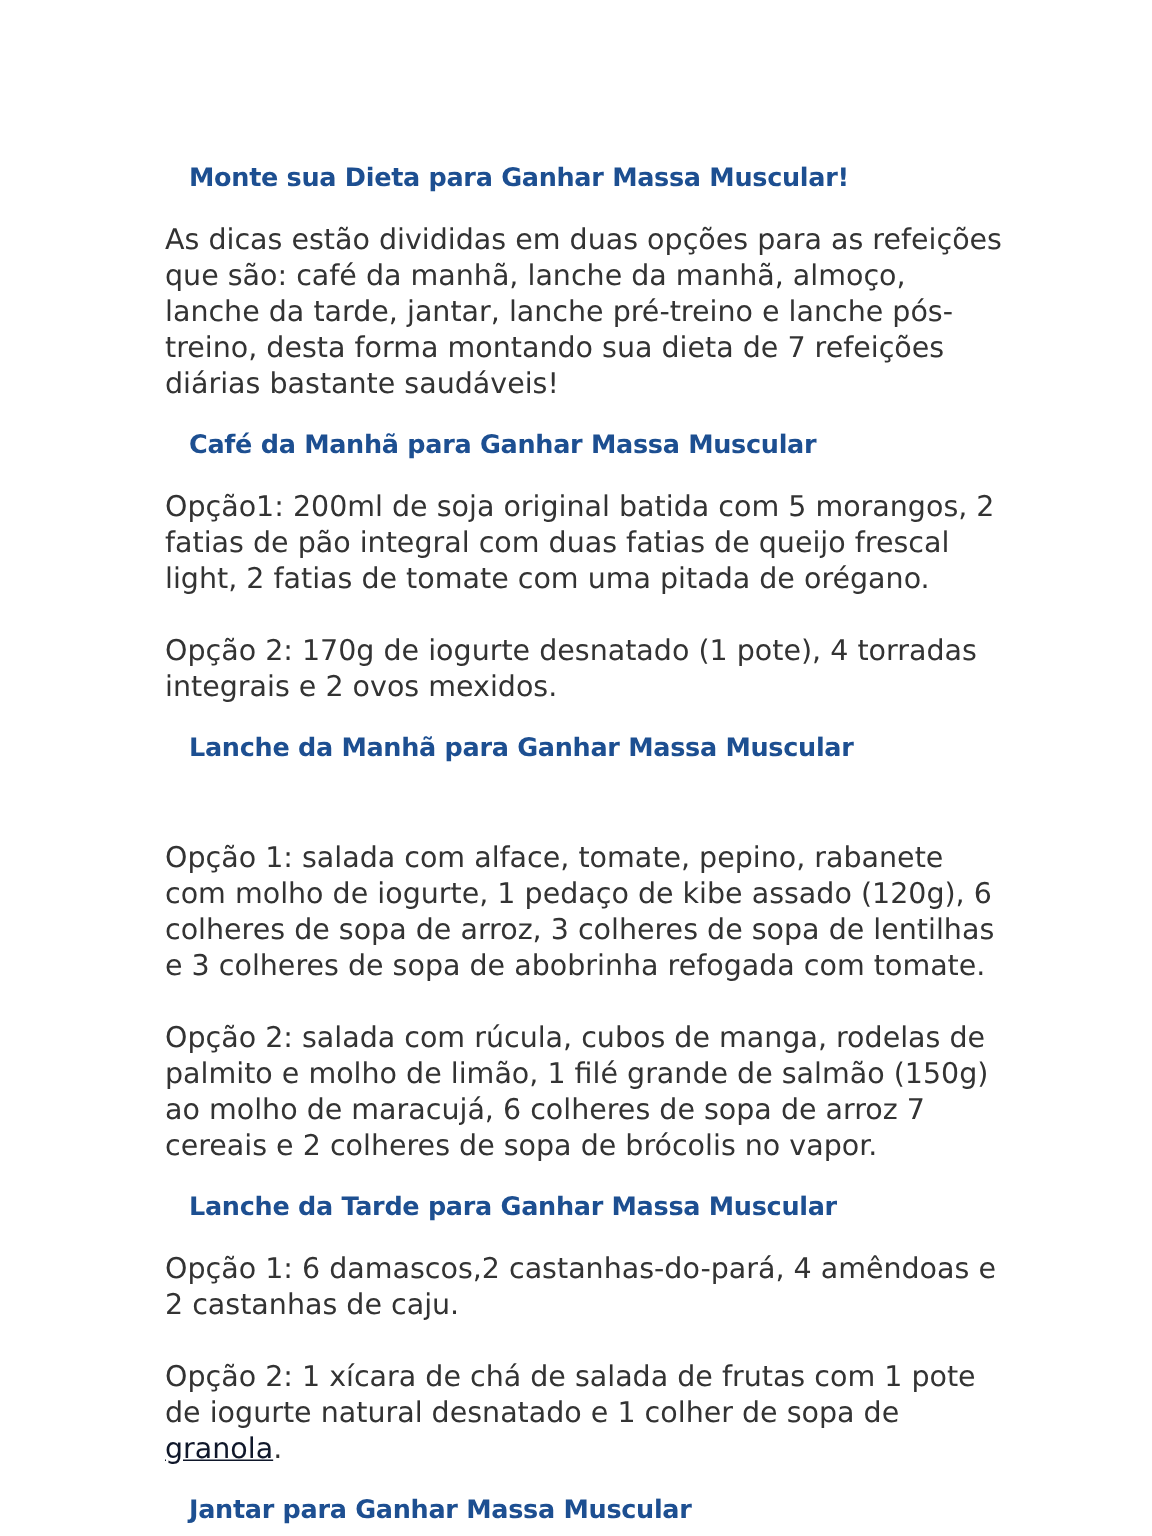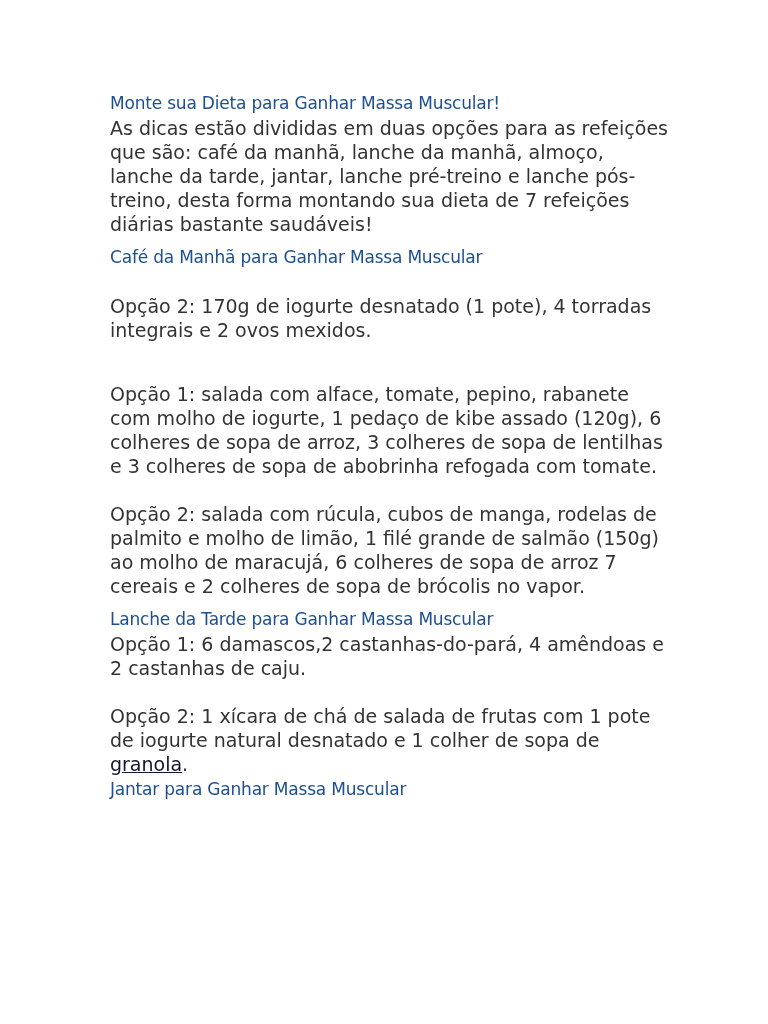--- a/index.html
+++ b/index.html
@@ -14,24 +14,24 @@
       position: relative;
     }
     .page {
       position: absolute;
       left: 110px;
       top: 90px;
       width: 560px;
     }
     .heading {
       font-family: "DejaVu Sans", sans-serif;
-      font-weight: normal;
+      font-weight: bold;
       font-size: 17px;
       color: #1d4f91;
-      margin: 0;
+      margin: 16px;
       line-height: 26px;
       letter-spacing: -0.2px;
     }
     .para {
       font-family: "DejaVu Sans", sans-serif;
       font-size: 19px;
       color: #333333;
       line-height: 24px;
       margin: 0;
     }
@@ -51,25 +51,27 @@
 
 <div class="page">
 
   <div class="section">
     <h2 class="heading">Monte sua Dieta para Ganhar Massa Muscular!</h2>
     <p class="para">As dicas estão divididas em duas opções para as refeições que são: café da manhã, lanche da manhã, almoço, lanche da tarde, jantar, lanche pré-treino e lanche pós-treino, desta forma montando sua dieta de 7 refeições diárias bastante saudáveis!</p>
   </div>
 
   <div class="section">
     <h2 class="heading">Café da Manhã para Ganhar Massa Muscular</h2>
+    <p class="para">Opção1: 200ml de soja original batida com 5 morangos, 2 fatias de pão integral com duas fatias de queijo frescal light, 2 fatias de tomate com uma pitada de orégano.</p>
     <div class="gap"></div>
     <p class="para">Opção 2: 170g de iogurte desnatado (1 pote), 4 torradas integrais e 2 ovos mexidos.</p>
   </div>
 
   <div class="section">
+    <h2 class="heading">Lanche da Manhã para Ganhar Massa Muscular</h2>
     <div class="gap"></div>
   </div>
 
   <div class="section">
     <p class="para">Opção 1: salada com alface, tomate, pepino, rabanete com molho de iogurte, 1 pedaço de kibe assado (120g), 6 colheres de sopa de arroz, 3 colheres de sopa de lentilhas e 3 colheres de sopa de abobrinha refogada com tomate.</p>
     <div class="gap"></div>
     <p class="para">Opção 2: salada com rúcula, cubos de manga, rodelas de palmito e molho de limão, 1 filé grande de salmão (150g) ao molho de maracujá, 6 colheres de sopa de arroz 7 cereais e 2 colheres de sopa de brócolis no vapor.</p>
   </div>
 
   <div class="section" style="margin-bottom:0;">

